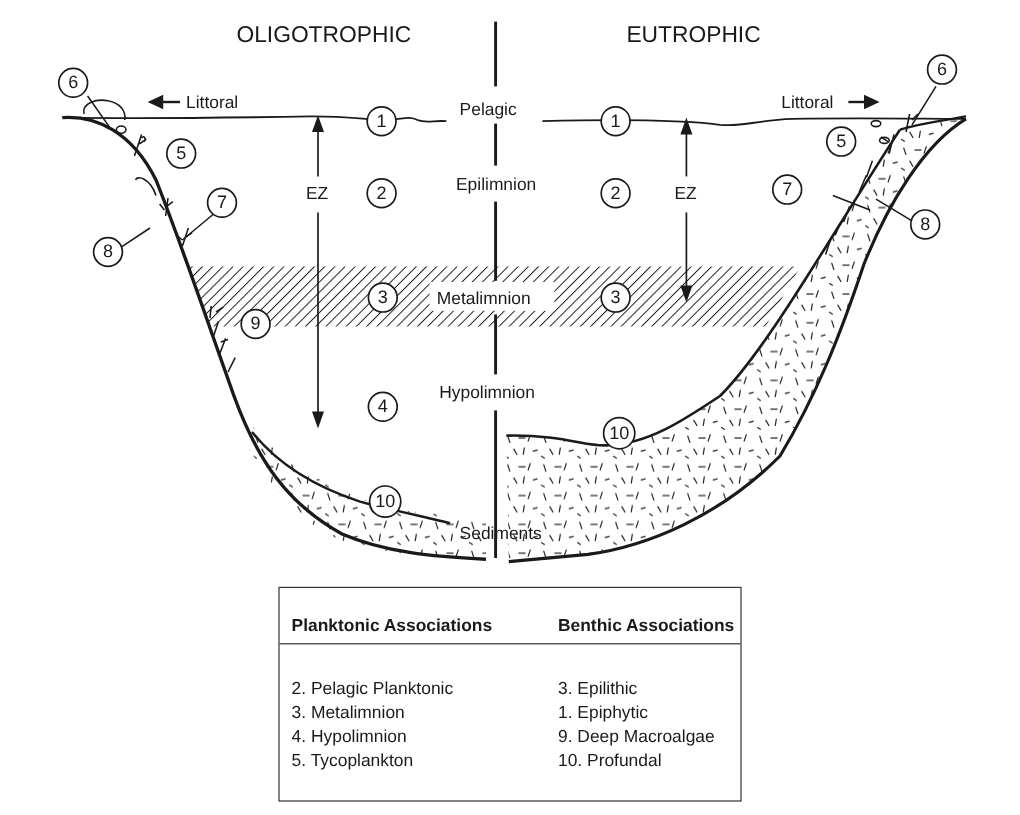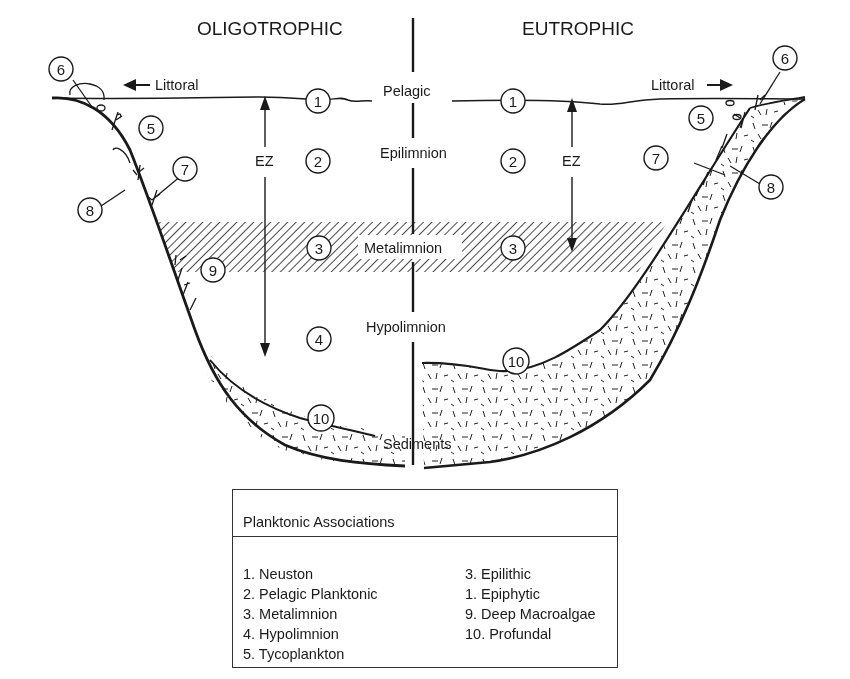--- a/index.html
+++ b/index.html
@@ -9,21 +9,21 @@
     .lbl { font-family: "Liberation Sans", sans-serif; fill: #1a1a1a; }
     .title { font-size: 19px; }
     .zone { font-size: 14.5px; }
     .num { font-size: 15px; text-anchor: middle; dominant-baseline: central; }
     .circ { fill: #ffffff; stroke: #1a1a1a; stroke-width: 1.4; }
     .line { fill: none; stroke: #1a1a1a; }
     #legend { position: absolute; left: 232px; top: 489px; width: 386px; height: 179px;
               border: 1.3px solid #333; box-sizing: border-box; background: #fff; }
     #legend .hdr { position: absolute; left: 0; right: 0; top: 22px; height: 24px;
                    border-bottom: 1.3px solid #333; }
-    #legend .hdr span { position: absolute; top: 2px; font-weight: normal; font-size: 14.5px; }
+    #legend .hdr span { position: absolute; top: 2px; font-weight: bold; font-size: 14.5px; }
     #legend .col { position: absolute; top: 74px; font-size: 14.5px; line-height: 20px; }
     #legend .col div { white-space: nowrap; }
   </style>
 </head>
 <body>
 
 <svg id="diagram" width="850" height="489" viewBox="0 0 850 489">
   <defs>
     <pattern id="hatch" patternUnits="userSpaceOnUse" width="6" height="6" patternTransform="rotate(45)">
       <line x1="0" y1="0" x2="0" y2="6" stroke="#1a1a1a" stroke-width="1.6"></line>
@@ -192,23 +192,23 @@
     </g>
   <g>
       <circle class="circ" cx="516" cy="361" r="13"></circle>
       <text class="lbl num" x="516" y="361">10</text>
     </g>
 </svg>
 
 <div id="legend">
   <div class="hdr">
     <span style="left:10px">Planktonic Associations</span>
+    <span style="left:232px">Benthic Associations</span>
   </div>
   <div class="col" style="left:10px">
-    <div>1. Neuston</div>
     <div>2. Pelagic Planktonic</div>
     <div>3. Metalimnion</div>
     <div>4. Hypolimnion</div>
     <div>5. Tycoplankton</div>
   </div>
   <div class="col" style="left:232px">
     <div>3. Epilithic</div>
     <div>1. Epiphytic</div>
     <div>9. Deep Macroalgae</div>
     <div>10. Profundal</div>

